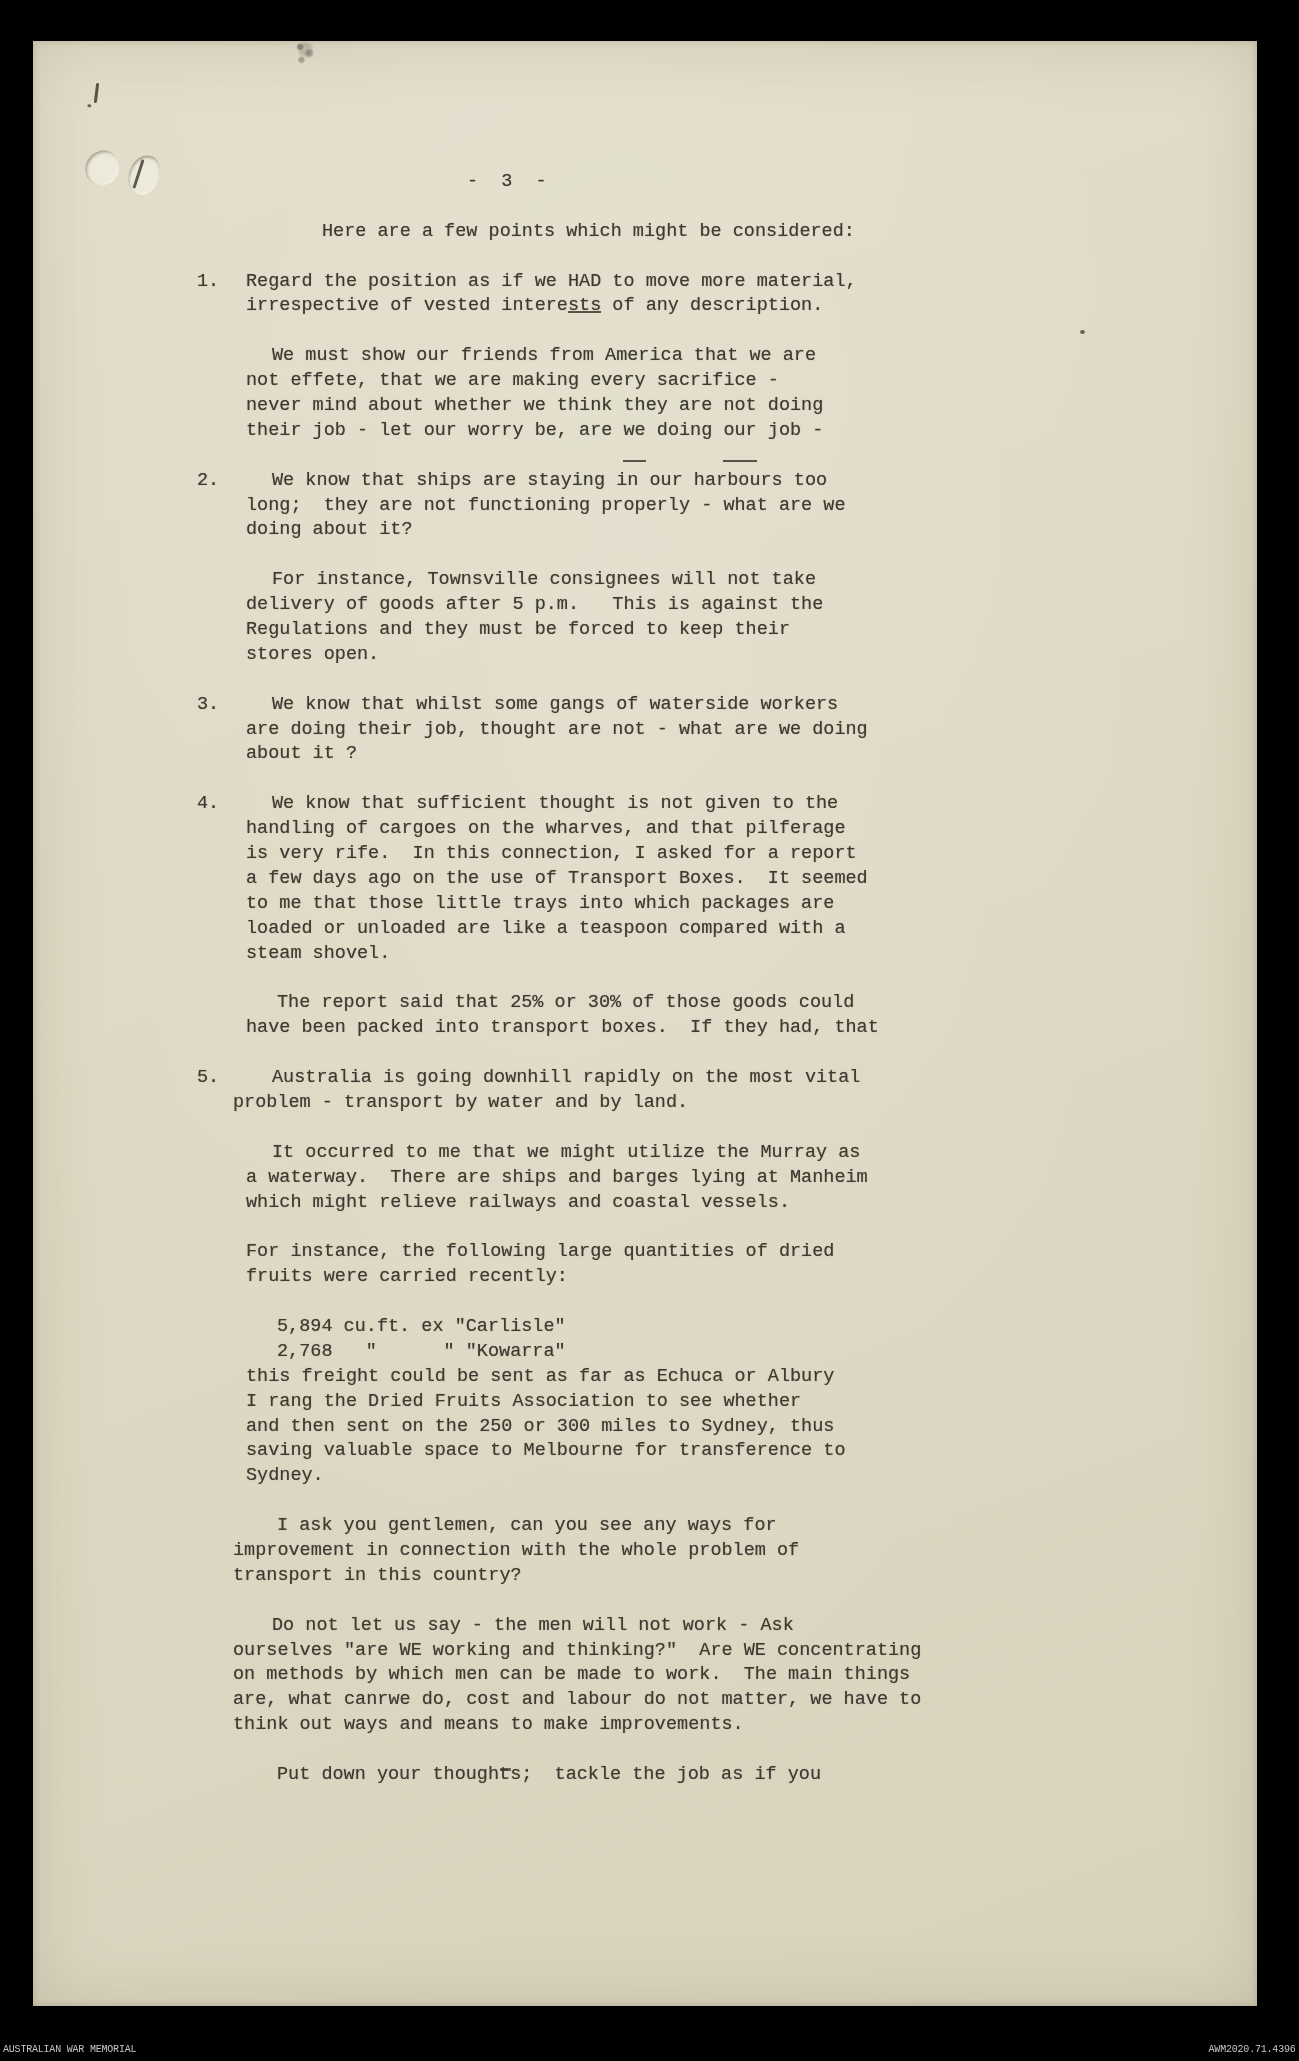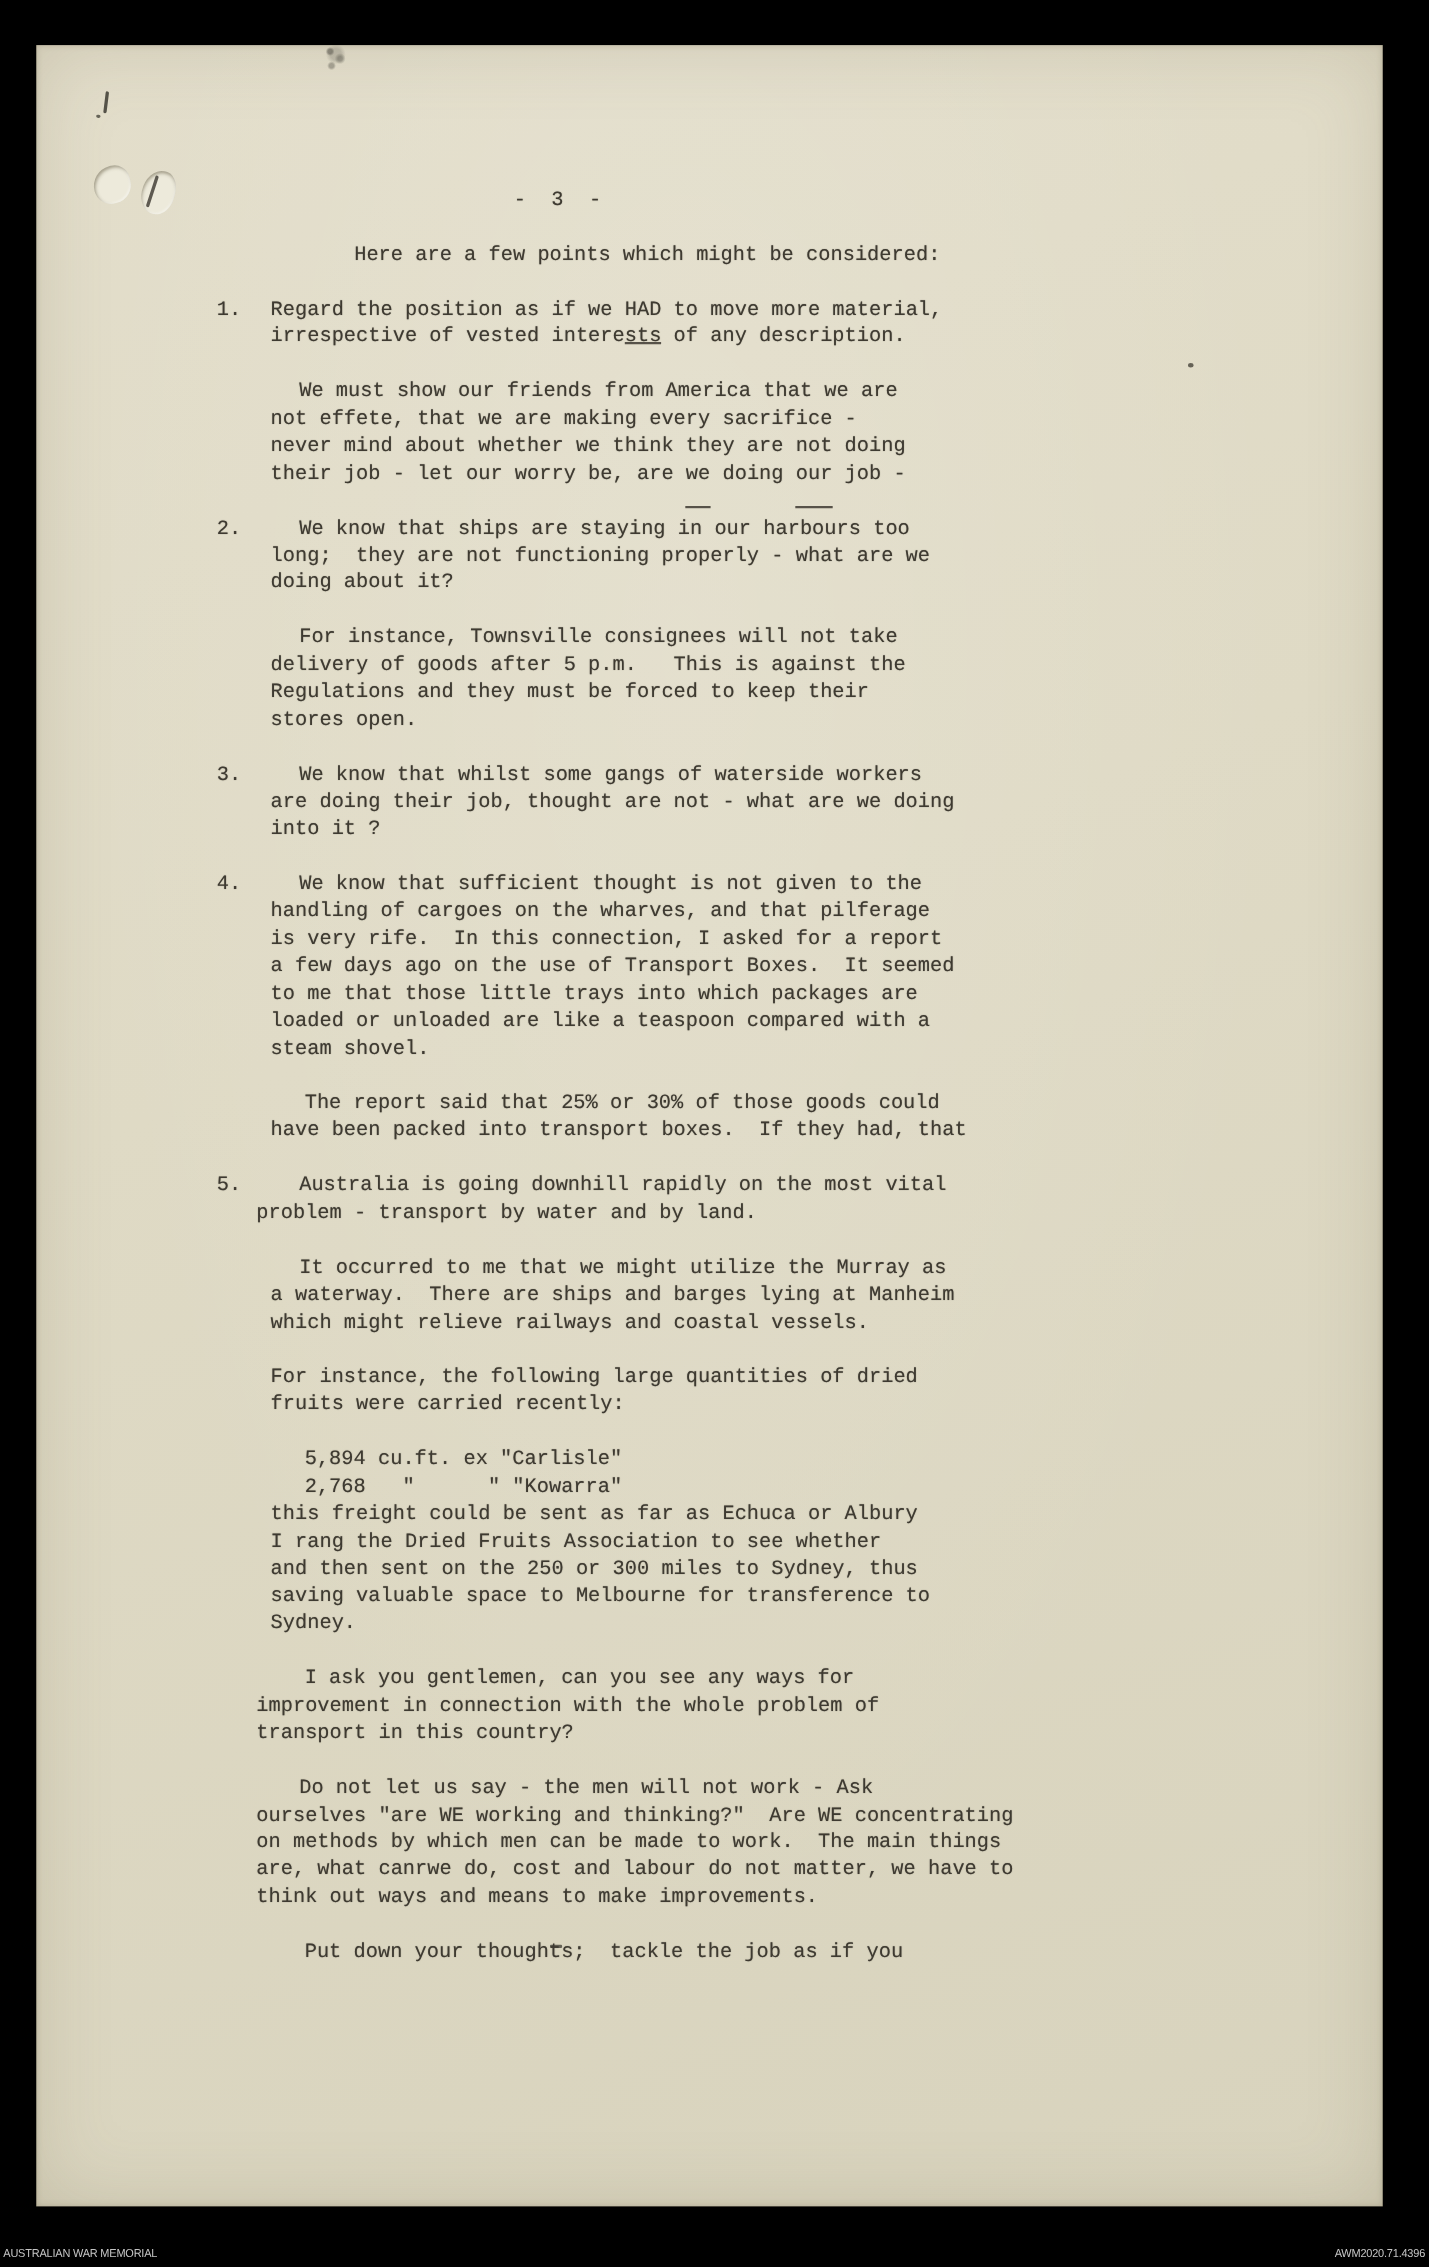--- a/index.html
+++ b/index.html
@@ -61,21 +61,21 @@
   }
   .tear-1{left:52px;top:110px;width:34px;height:34px;transform:rotate(-15deg);}
   .tear-2{left:96px;top:114px;width:30px;height:40px;transform:rotate(12deg);}
   .tear-crease{
     left:104px;top:118px;width:3px;height:30px;background:rgba(45,42,35,.75);
     border-radius:2px;transform:rotate(18deg);
   }
   .pencil-dash{left:467px;top:1727px;width:11px;height:3px;background:rgba(70,67,58,.8);border-radius:1px;}
   .speck{left:1047px;top:289px;width:5px;height:4px;background:rgba(60,57,48,.75);border-radius:50%;}
   .footer{
-    position:absolute;left:0;right:0;bottom:0;height:55px;background:var(--bg);
+    position:absolute;left:0;right:0;bottom:0;height:55px;background:var(--bg);font-family:Liberation Mono, monospace;
   }
   .footer-left{
     position:absolute;left:3px;bottom:6px;font-size:10.5px;color:var(--footer-text);
     letter-spacing:-0.2px;transform:scaleX(.95);transform-origin:left bottom;
   }
   .footer-right{
     position:absolute;right:3px;bottom:6px;font-size:10.5px;color:var(--footer-text);
     letter-spacing:-0.2px;transform:scaleX(.95);transform-origin:right bottom;
   }
 </style>
@@ -108,21 +108,21 @@
         <div class="line i-b">long;  they are not functioning properly - what are we</div>
         <div class="line i-b">doing about it?</div>
         <div class="line i-m"></div>
         <div class="line i-p">For instance, Townsville consignees will not take</div>
         <div class="line i-b">delivery of goods after 5 p.m.   This is against the</div>
         <div class="line i-b">Regulations and they must be forced to keep their</div>
         <div class="line i-b">stores open.</div>
         <div class="line i-m"></div>
         <div class="line i-p"><span class="num">3.</span>We know that whilst some gangs of waterside workers</div>
         <div class="line i-b">are doing their job, thought are not - what are we doing</div>
-        <div class="line i-b">into it ?</div>
+        <div class="line i-b">about it ?</div>
         <div class="line i-m"></div>
         <div class="line i-p"><span class="num">4.</span>We know that sufficient thought is not given to the</div>
         <div class="line i-b">handling of cargoes on the wharves, and that pilferage</div>
         <div class="line i-b">is very rife.  In this connection, I asked for a report</div>
         <div class="line i-b">a few days ago on the use of Transport Boxes.  It seemed</div>
         <div class="line i-b">to me that those little trays into which packages are</div>
         <div class="line i-b">loaded or unloaded are like a teaspoon compared with a</div>
         <div class="line i-b">steam shovel.</div>
         <div class="line i-m"></div>
         <div class="line i-q">The report said that 25% or 30% of those goods could</div>

